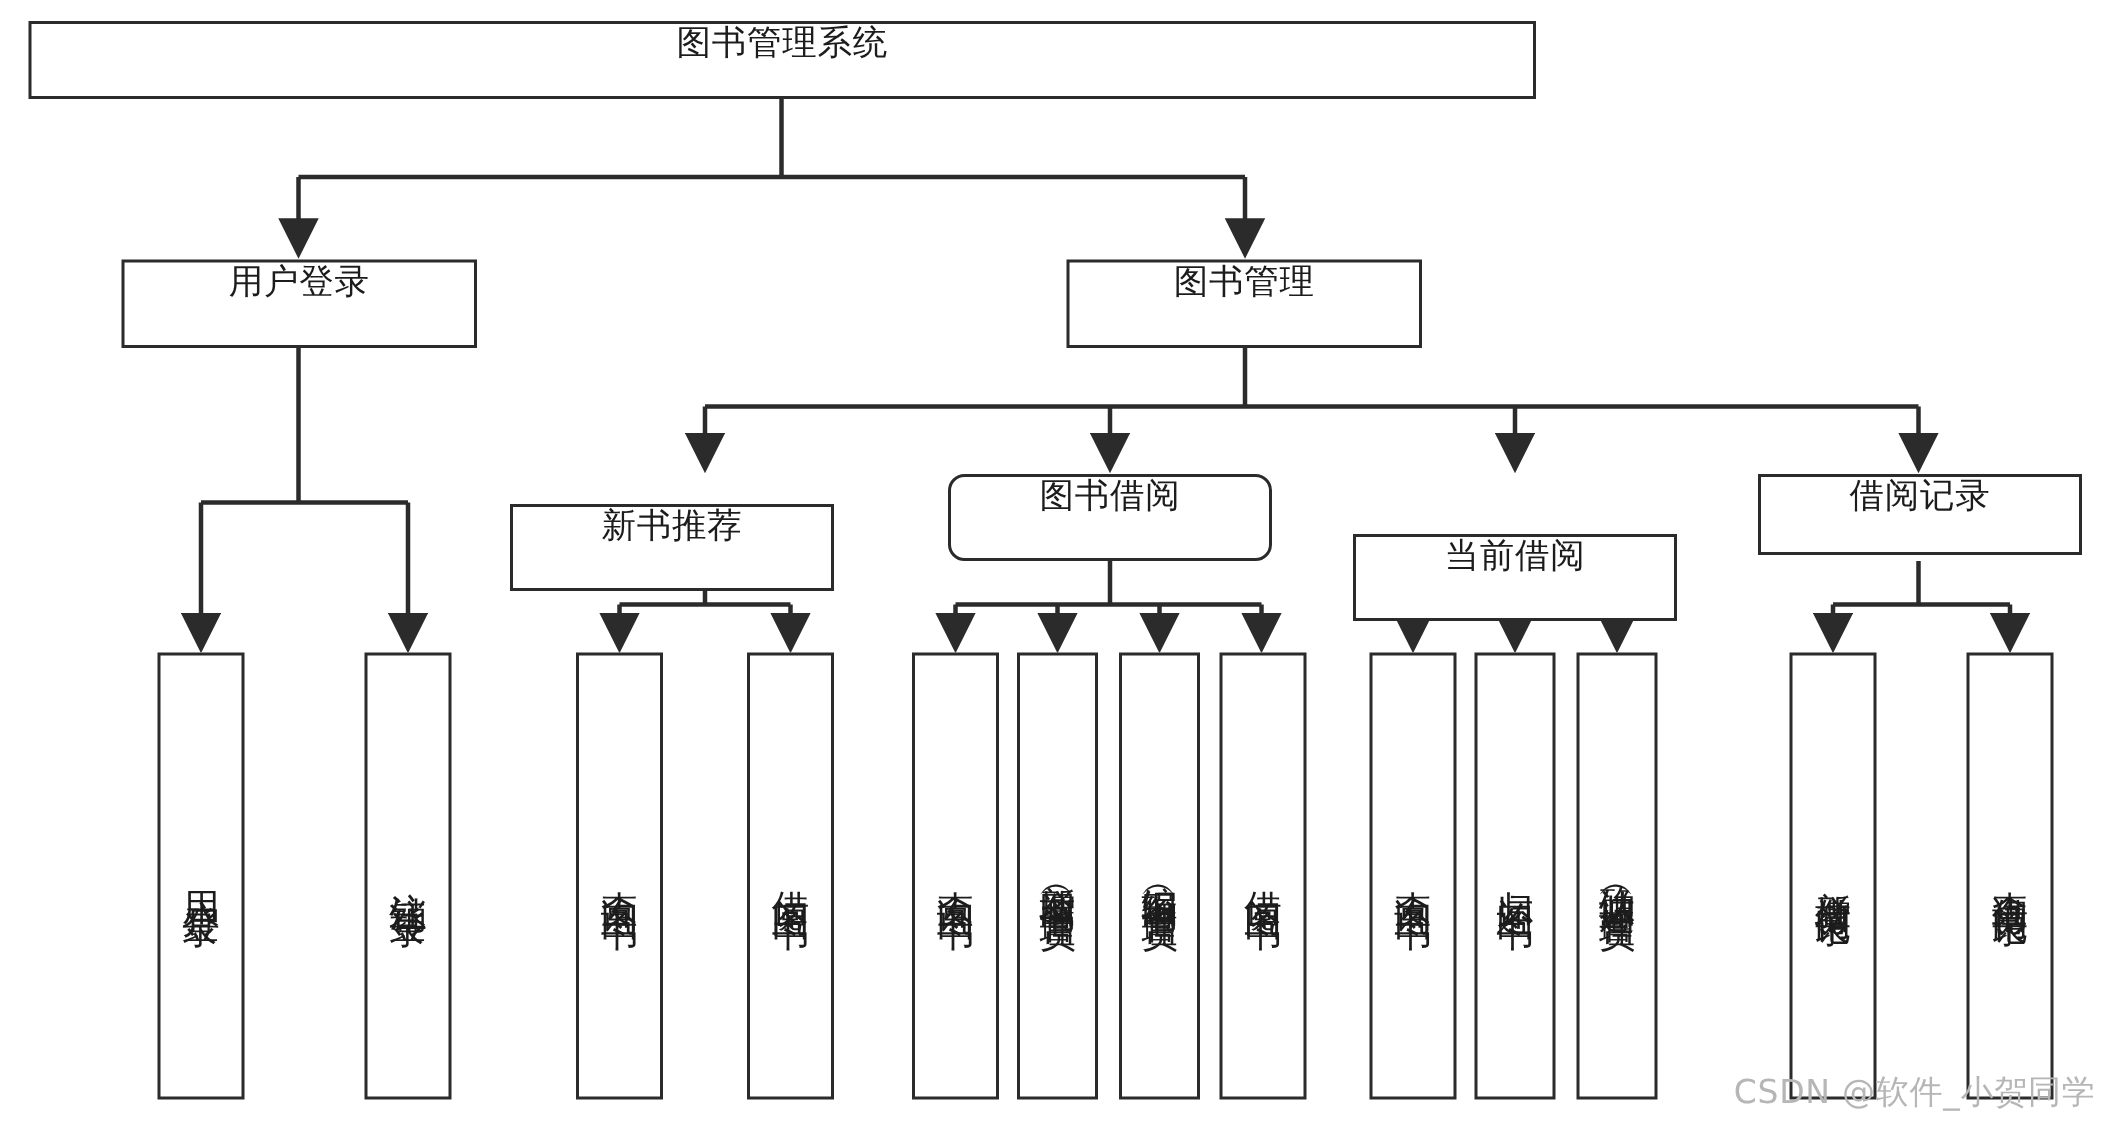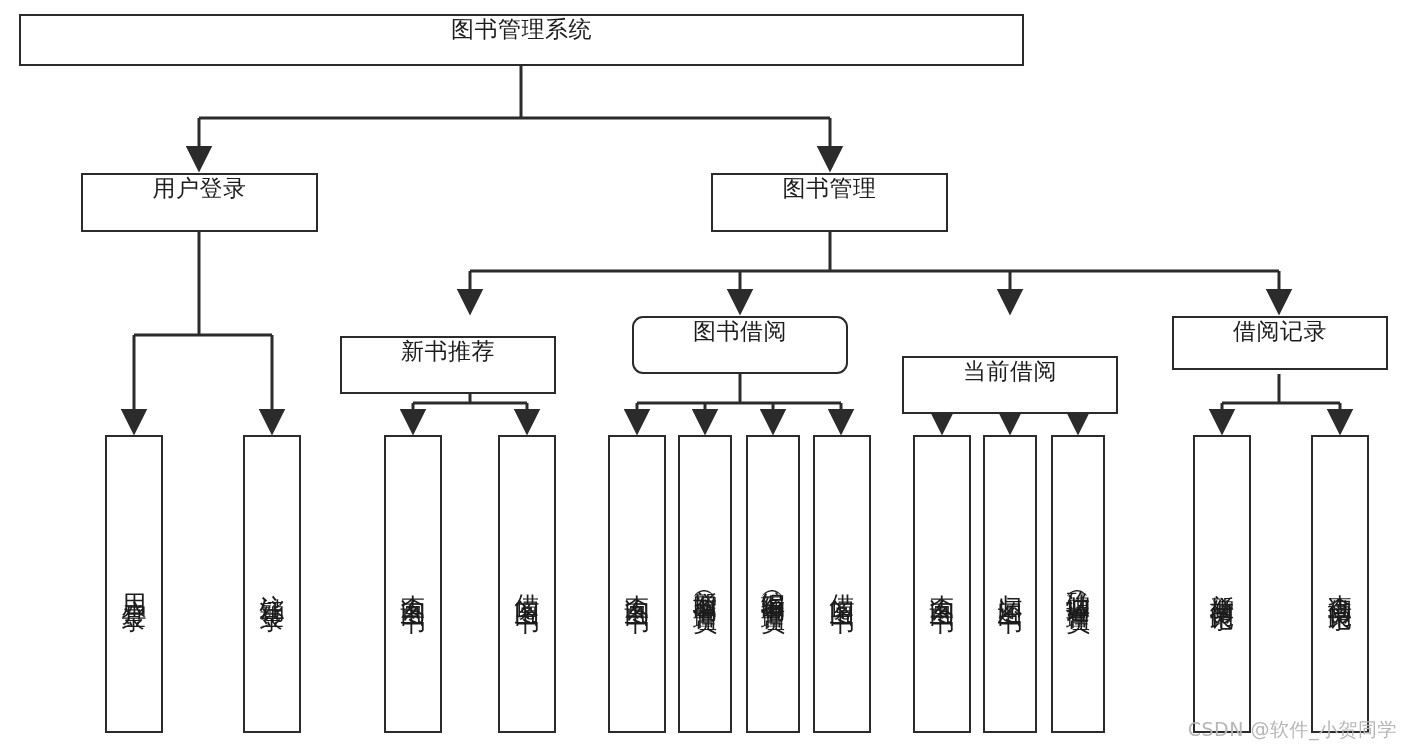--- a/index.html
+++ b/index.html
@@ -63,21 +63,21 @@
     white-space: nowrap;
   }
   .node.vert.long .label {
     letter-spacing: 3px;
     font-size: 24px;
   }
   #watermark {
     position: absolute;
     right: 8px;
     bottom: 4px;
-    font-size: 19px;
+    font-size: 22px;
     color: #b6b6b6;
     white-space: nowrap;
     letter-spacing: 0.5px;
   }
 </style>
 </head>
 <body>
 
 <div id="diagram-root">
 

